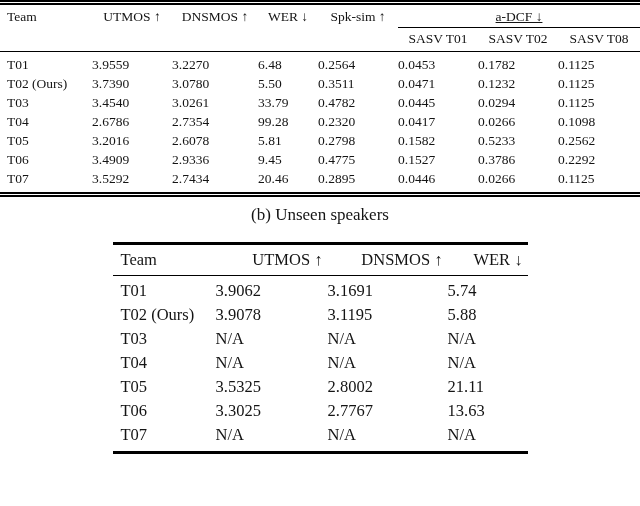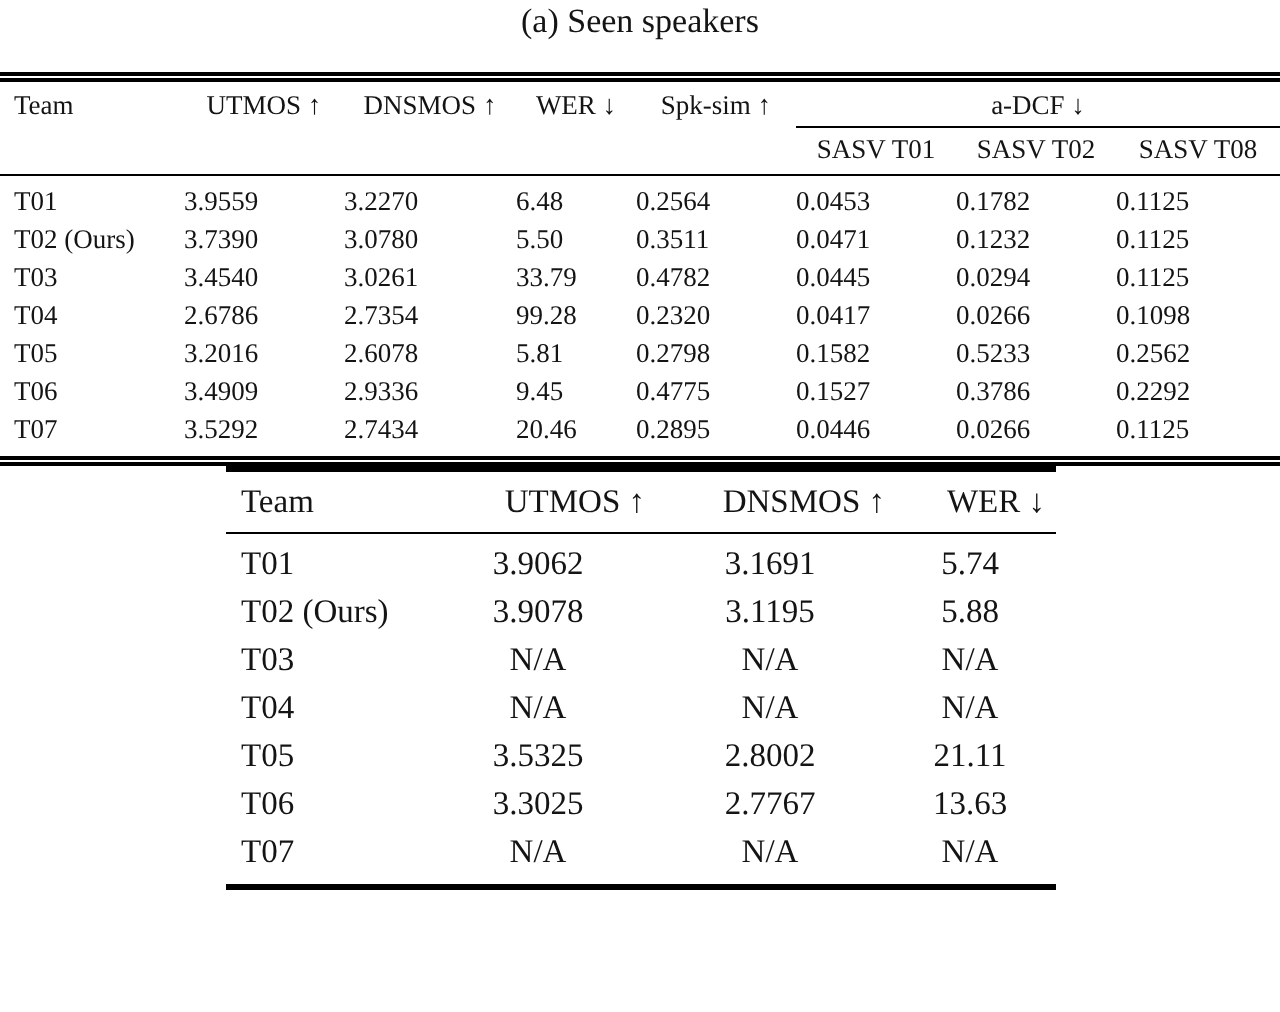--- a/index.html
+++ b/index.html
@@ -34,20 +34,21 @@
   }
   .tbl-a th, .tbl-a td { padding: 0; font-weight: normal; }
   .tbl-a thead th { vertical-align: top; text-align: center; }
   .tbl-a thead .h1-cell { padding-top: 4px; line-height: 16px; }
   .tbl-a thead th.team-h { text-align: left; padding-left: 7px; }
   .tbl-a thead th.adcf {
     vertical-align: top;
     padding-top: 4px;
     padding-bottom: 2px;
     border-bottom: 1px solid #000; 
+    text-decoration: underline;
   }
   .tbl-a thead .h2 th {
     padding-top: 3px;
     padding-bottom: 5px;
     line-height: 15px;
     border-bottom: 1.5px solid #000;
   }
   .tbl-a thead th.hdr-rule { border-bottom: 1.5px solid #000; }
   .tbl-a tbody td { text-align: left; line-height: 19px; }
   .tbl-a tbody td.team { text-align: left; padding-left: 7px; }
@@ -63,32 +64,31 @@
     border-bottom: 3px solid #000;
   }
   .tbl-b th, .tbl-b td { padding: 0; font-weight: normal; }
   .tbl-b thead th {
     text-align: right;
     padding: 6px 5px 7px 0;
     line-height: 17px;
     border-bottom: 1.5px solid #000;
   }
   .tbl-b thead th.team-h { text-align: left; padding-left: 8px; }
-  .tbl-b tbody td { text-align: center; padding-right: 5px; line-height: 24px; }
+  .tbl-b tbody td { text-align: left; padding-right: 5px; line-height: 24px; }
   .tbl-b tbody td.team { text-align: left; padding-left: 8px; padding-right: 0; }
   .tbl-b tbody tr:first-child td { padding-top: 3px; }
   .tbl-b tbody tr:last-child td { padding-bottom: 4px; }
 
   tr.bold td { font-weight: normal; }
 </style>
 </head>
 <body>
 
 <div>
-  <div class="caption caption-a">(a) Seen speakers</div>
 
   <table class="tbl-a">
     <colgroup>
       <col style="width:92px">
         <col style="width:80px">
         <col style="width:86px">
         <col style="width:60px">
       <col style="width:80px">
         <col style="width:80px">
         <col style="width:80px">
@@ -178,20 +178,21 @@
         <td>0.2895</td>
         <td>0.0446</td>
         <td>0.0266</td>
         <td>0.1125</td>
       </tr>
     </tbody>
   </table>
 </div>
 
 <div>
+  <div class="caption caption-b">(b) Unseen speakers</div>
 
   <div class="tbl-b-wrap">
     <table class="tbl-b">
       <colgroup>
         <col style="width:103px">
           <col style="width:112px">
           <col style="width:120px">
           <col style="width:80px">
       </colgroup>
       <thead>

